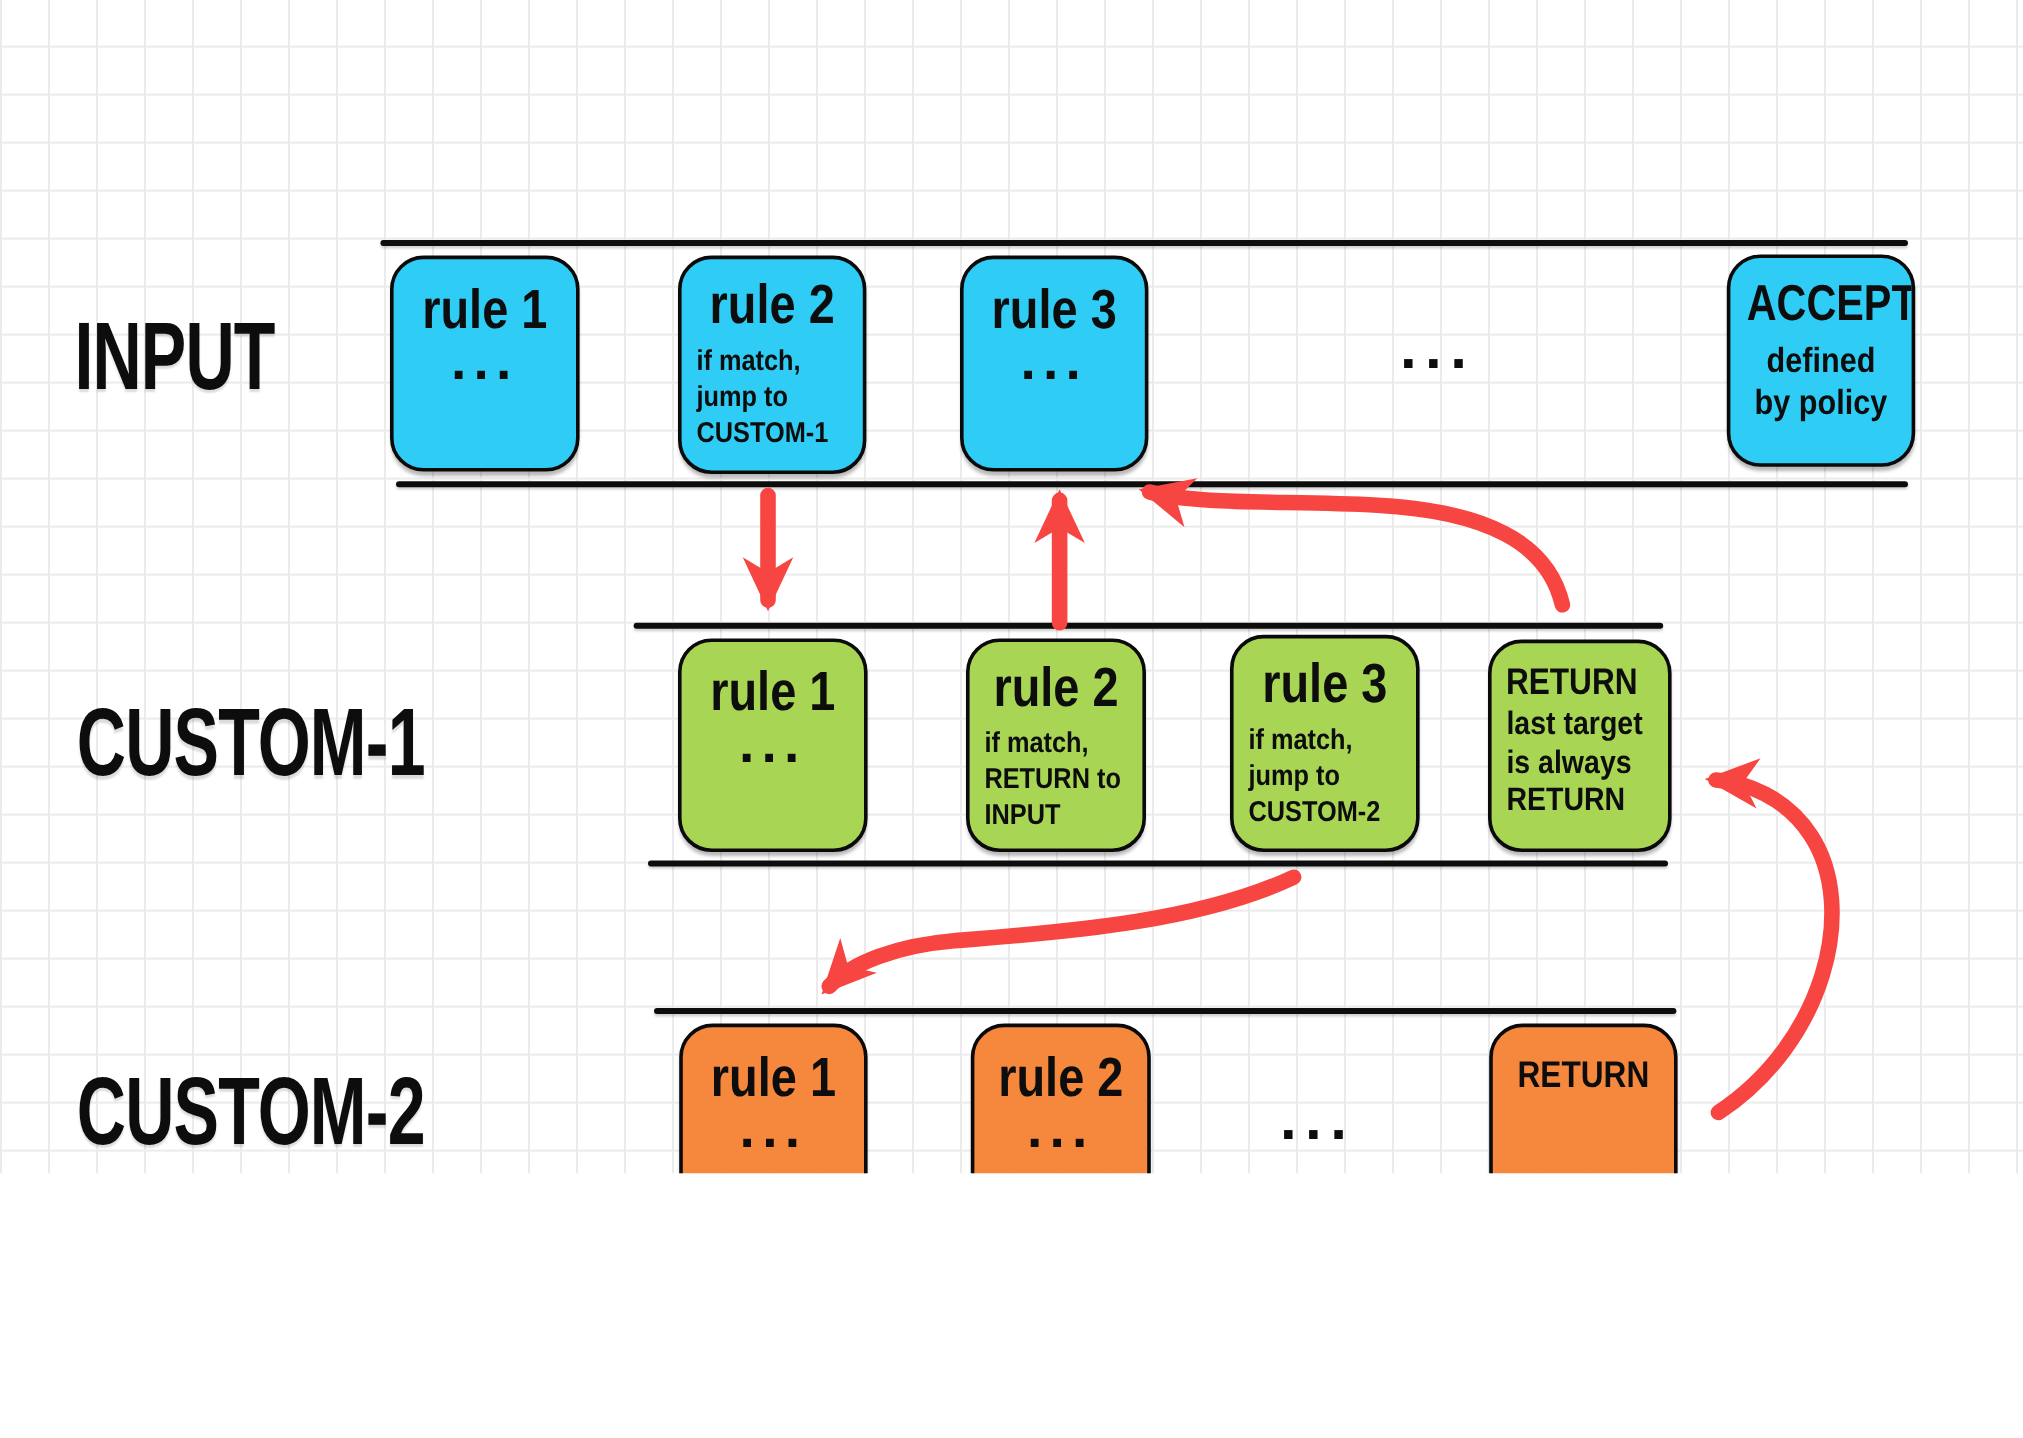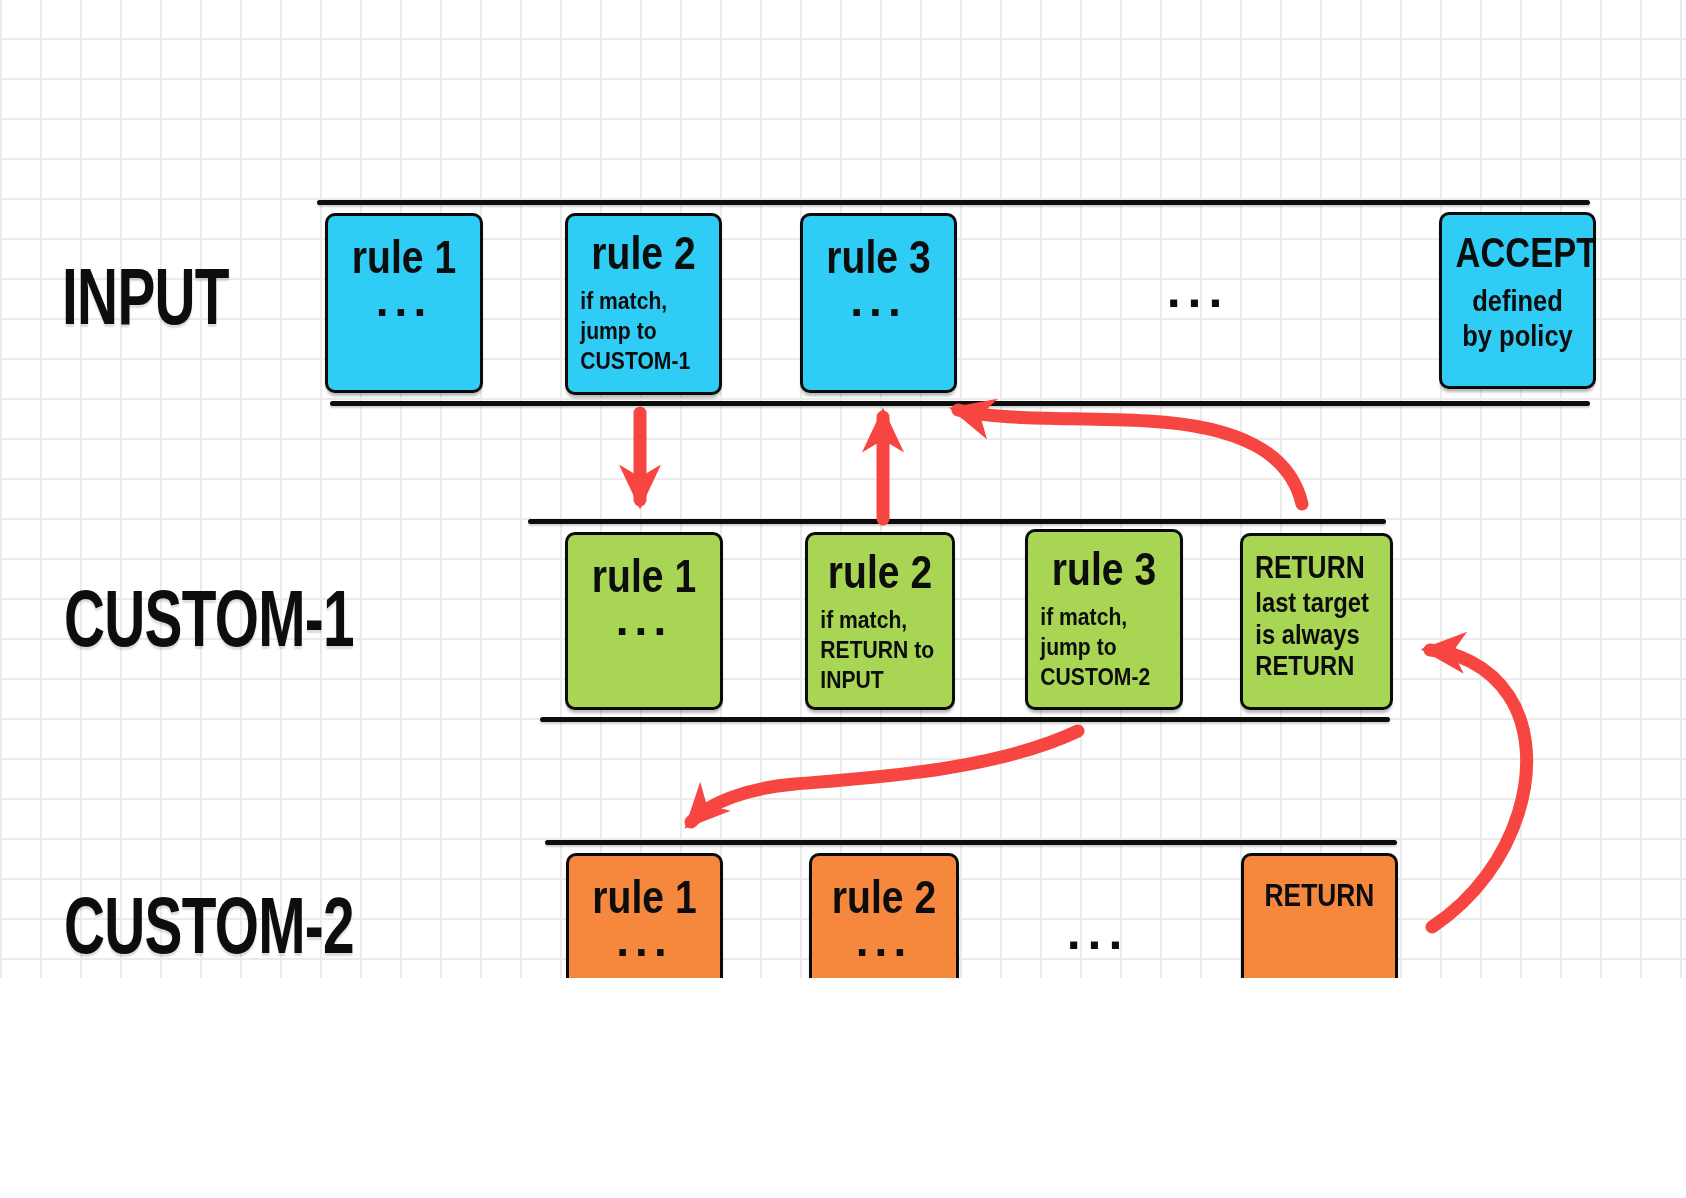--- a/index.html
+++ b/index.html
@@ -34,21 +34,21 @@
     position:absolute;
     height:5px;
     background:#0d0d0d;
     border-radius:3px;
     box-shadow:0 2px 2px rgba(0,0,0,0.18);
   }
   .box{
     position:absolute;
     box-sizing:border-box;
     border:3px solid #0a0a0a;
-    border-radius:10px;
+    border-radius:28px;
     box-shadow:0 4px 3px -1px rgba(0,0,0,0.28);
     padding-top:12px;
     overflow:hidden;
   }
   .box.blue{background:#2fcdf6;}
   .box.green{background:#a8d554;}
   .box.orange{background:#f6883e;}
   .title{
     font-size:46px;font-weight:700;line-height:1.12;
     text-align:center;

